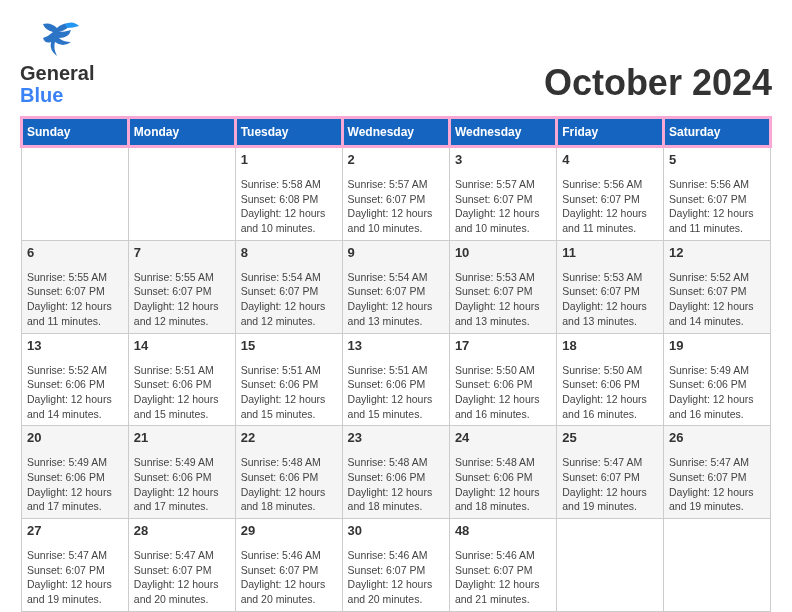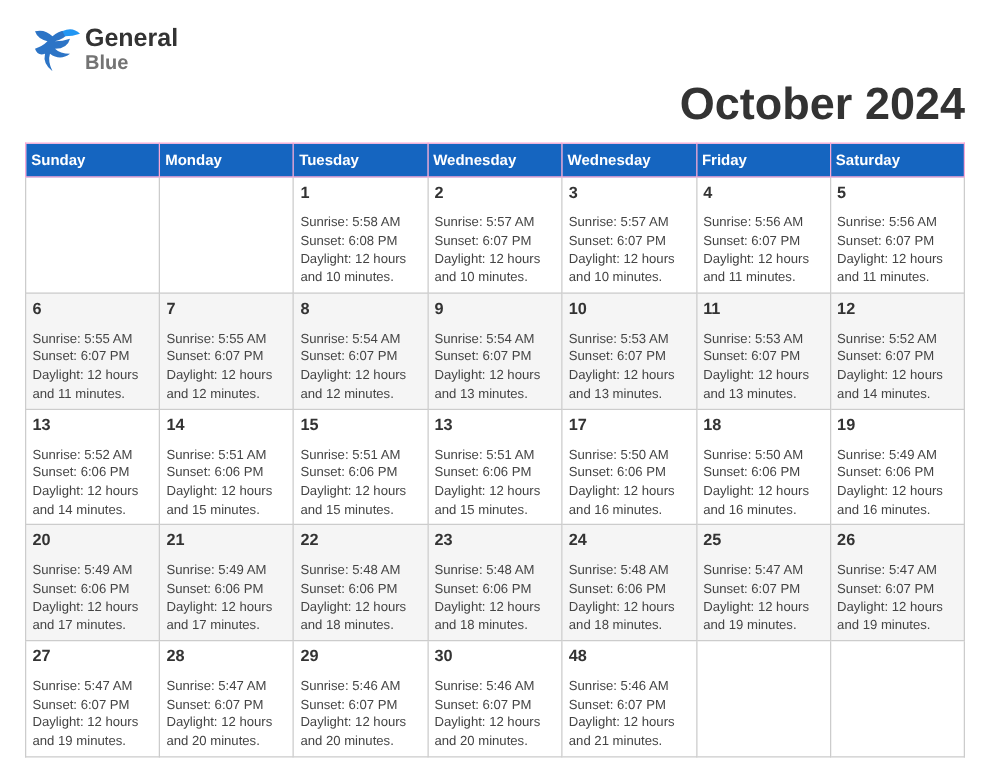--- a/index.html
+++ b/index.html
@@ -39,21 +39,21 @@
       border-collapse: collapse;
       font-size: 11px;
     }
     thead th {
       background-color: #1565c0;
       color: #fff;
       padding: 6px 4px;
       text-align: left;
       font-size: 12px;
       font-weight: bold;
-      border: 1px solid #f9a8d4;
+      border: 3px solid #f9a8d4;
     }
     tbody td {
       border: 1px solid #ccc;
       padding: 4px 5px;
       vertical-align: top;
       height: 80px;
       width: 108px;
       background: #fff;
     }
     tbody tr:nth-child(even) td {
@@ -73,33 +73,33 @@
     }
     .empty-cell {
       background: #fff;
     }
   </style>
 </head>
 <body>
 
 <div class="header">
   <div class="logo">
-    <div style="display:flex;align-items:center;gap:4px;">
+    <div style="display:flex;align-items:center;gap:4px;flex-direction:column;">
       <div style="position:relative;width:44px;height:38px;">
         
         <svg width="44" height="38" viewBox="0 0 44 38">
           <path d="M22 8 Q28 2 36 4 Q32 10 24 12 Q30 12 36 10 Q34 18 24 18 Q28 22 36 22 Q28 28 20 22 Q18 28 22 36 Q14 30 16 22 Q10 24 8 18 Q14 16 18 12 Q10 10 8 4 Q16 2 22 8Z" fill="#1565c0" opacity="0.9"></path>
           <path d="M30 4 Q38 0 44 6 Q38 8 32 8Z" fill="#2196f3"></path>
         </svg>
       </div>
       <div>
         <div style="font-size:20px;font-weight:bold;color:#333;line-height:1.1;">
           <span style="color:#333;">General</span>
         </div>
-        <div style="font-size:16px;font-weight:bold;color:#737373;line-height:1.1;">Blue</div>
+        <div style="font-size:20px;font-weight:bold;color:#3b82f6;line-height:1.1;">Blue</div>
       </div>
     </div>
   </div>
   <div class="title-block">
     <div class="month-title">October 2024</div>
   </div>
 </div>
 
 <table>
   <thead>

